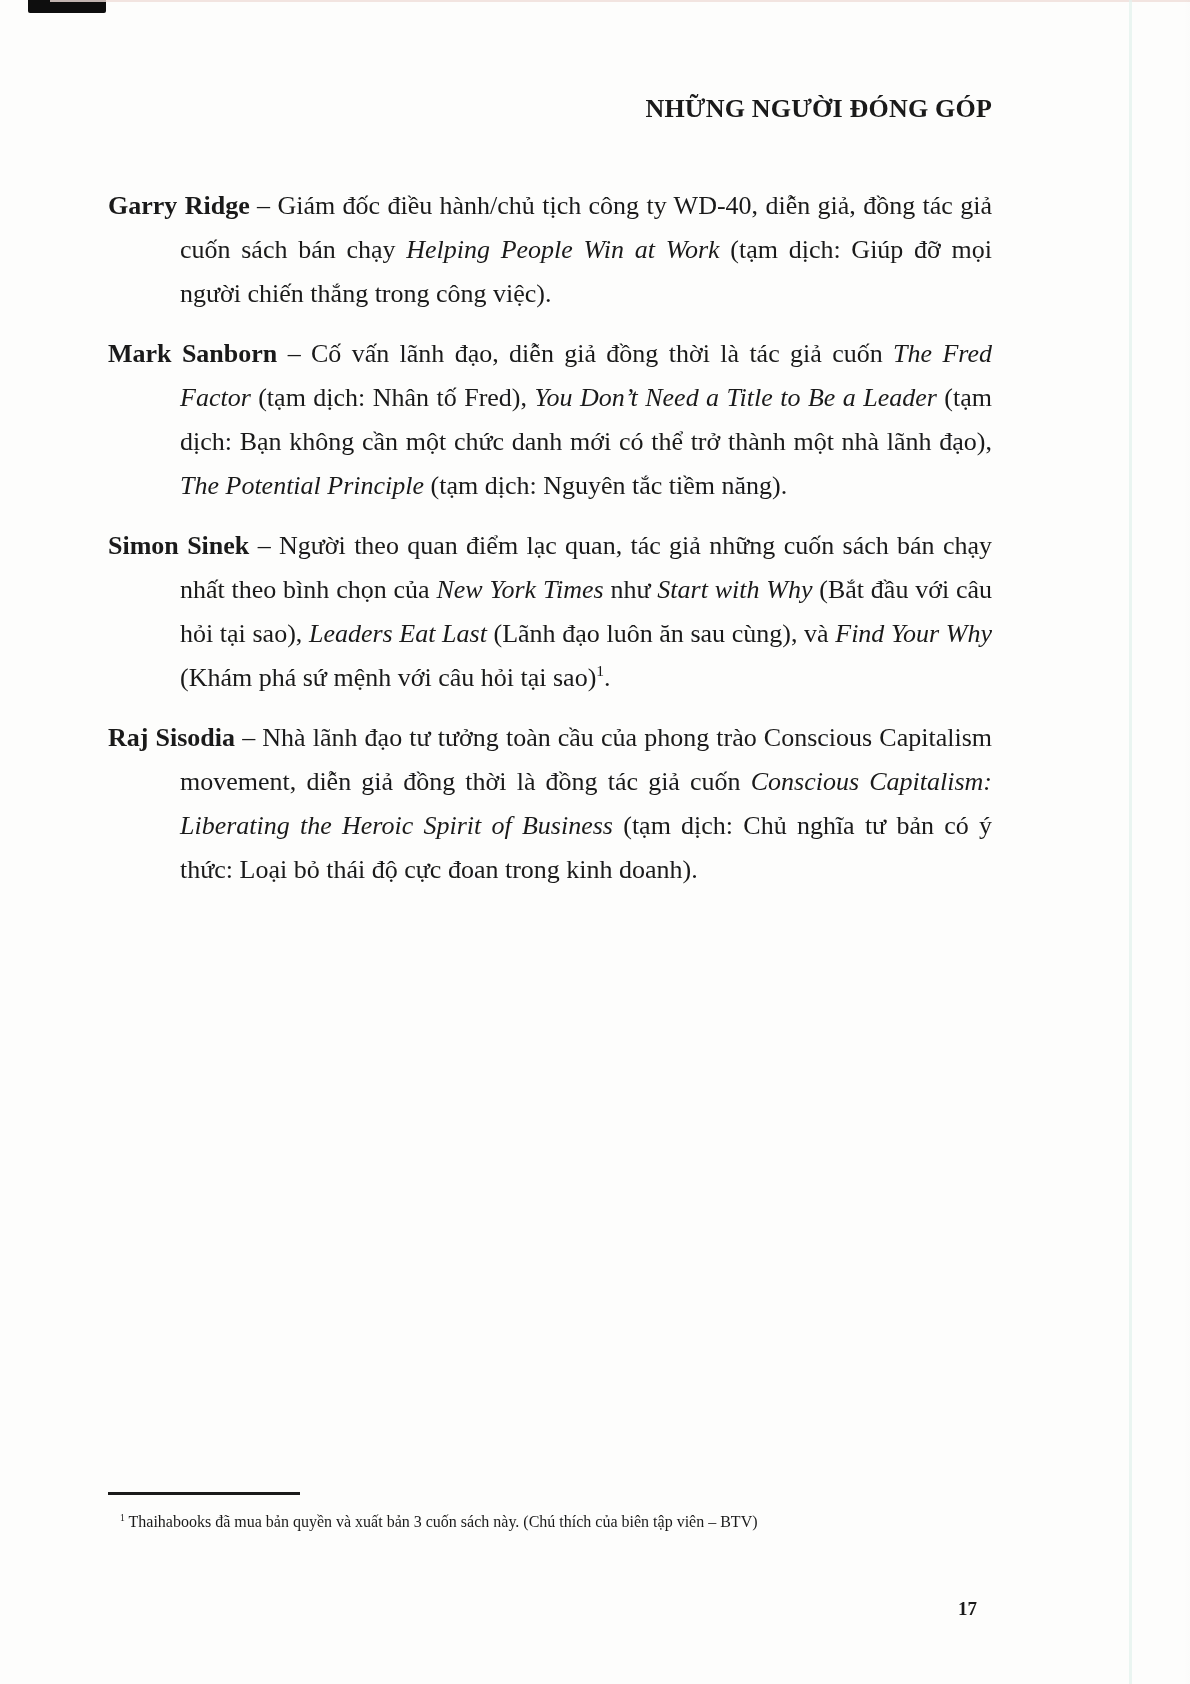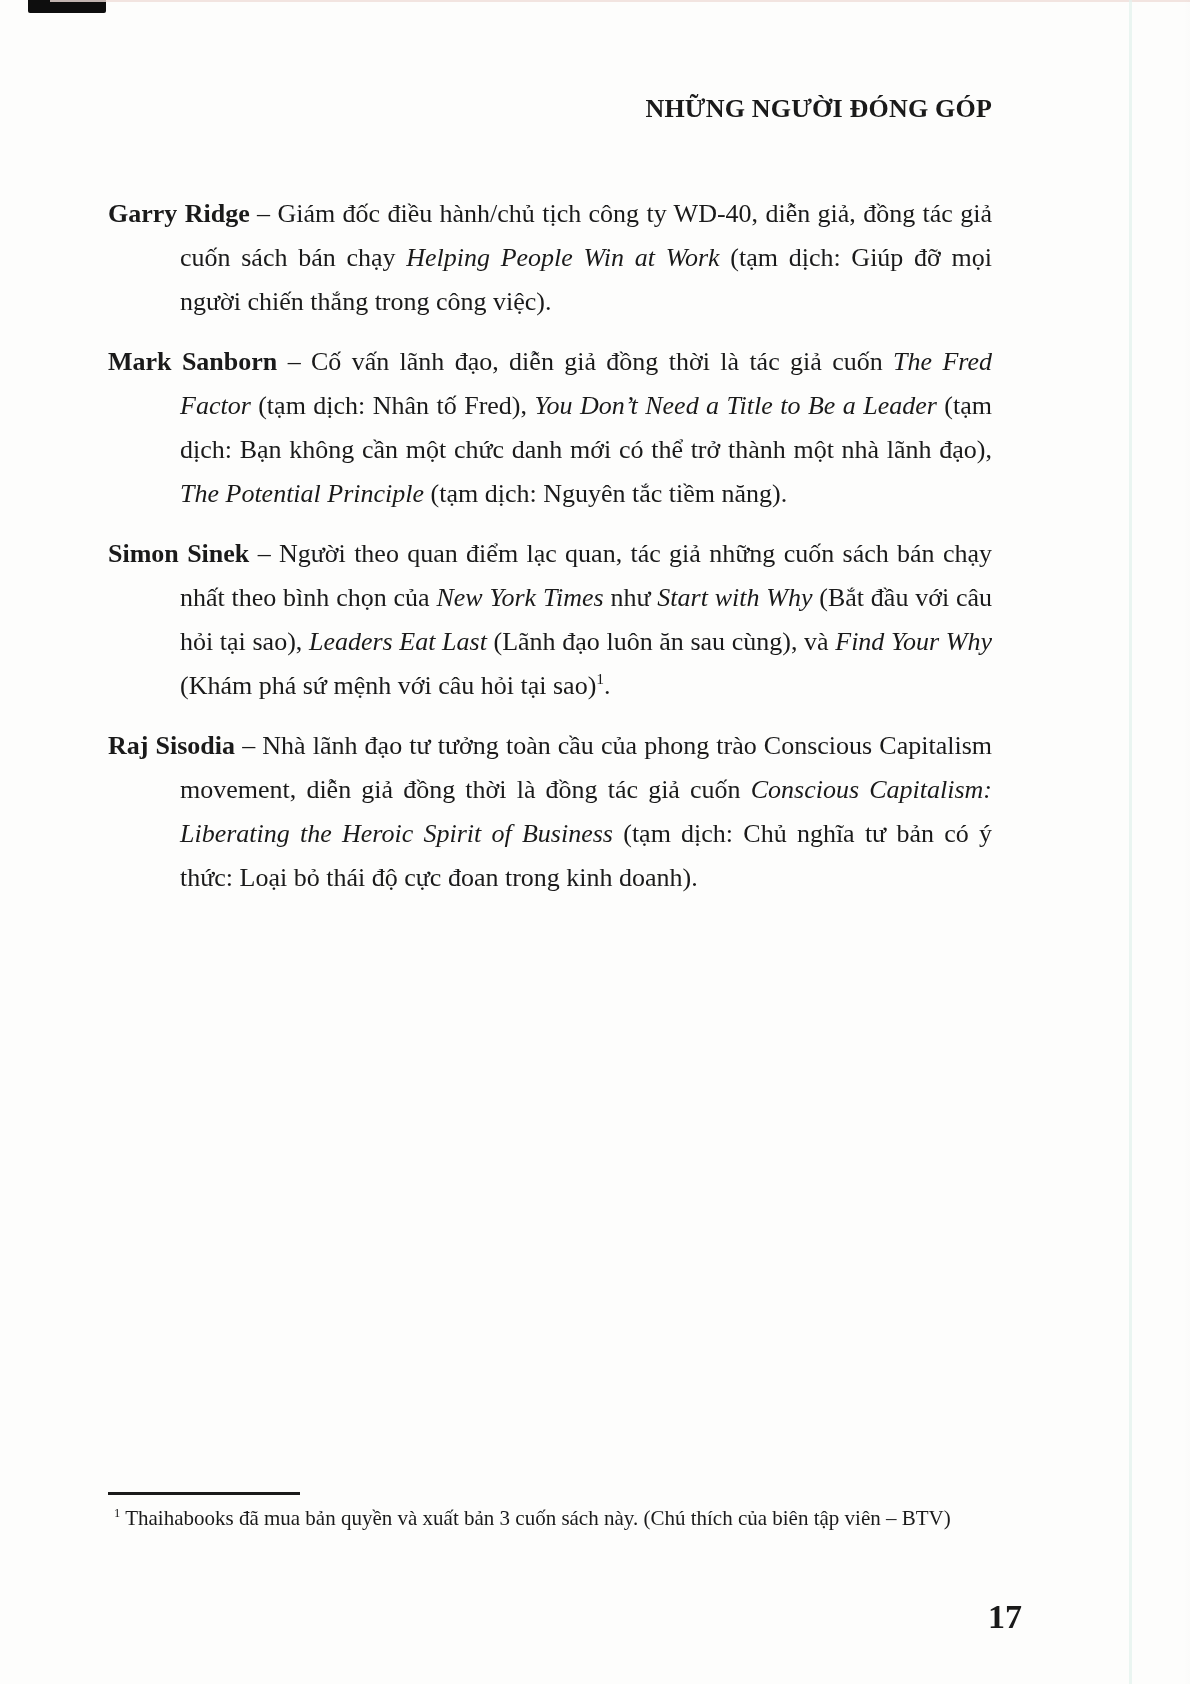--- a/index.html
+++ b/index.html
@@ -42,47 +42,47 @@
   .running-header {
     position: absolute; left: 108px; top: 94px; width: 884px;
     text-align: right;
     font-weight: 700; font-size: 26px; letter-spacing: .2px;
   }
   
   .content {
     position: absolute; left: 108px; top: 184px; width: 884px;
   }
   .entry {
-    margin: 8px 0 16px 0;
+    margin: 0 0 16px 0;
     font-size: 26px; line-height: 44px;
     text-align: justify;
     padding-left: 72px; text-indent: -72px;
   }
   .run-b { font-weight: 700; }
   .run-i { font-style: italic; }
   .run-r { font-style: normal; }
   .run-sup { vertical-align: super; font-size: .6em; line-height: 0; }
   
   .footnote {
     position: absolute; left: 108px; top: 1492px; width: 884px;
   }
   .footnote-rule {
     width: 192px; height: 3px;
     background: #1a1a1a;
     margin: 0 0 8px 0;
   }
   .footnote-text {
-    margin: 6px;
-    font-size: 21px; line-height: 30px;
+    margin: 12px;
+    font-size: 16px; line-height: 30px;
     text-align: justify;
   }
   
   .page-number {
     position: absolute; left: 958px; top: 1598px;
-    font-size: 34px; font-weight: 600; margin-left: 30px;
+    font-size: 19px; font-weight: 600;
   }
 </style>
 </head>
 <body>
 
 <div class="page">
 
   <div class="scan-mark"></div>
   <div class="scan-topline"></div>
   <div class="scan-vline"></div>

